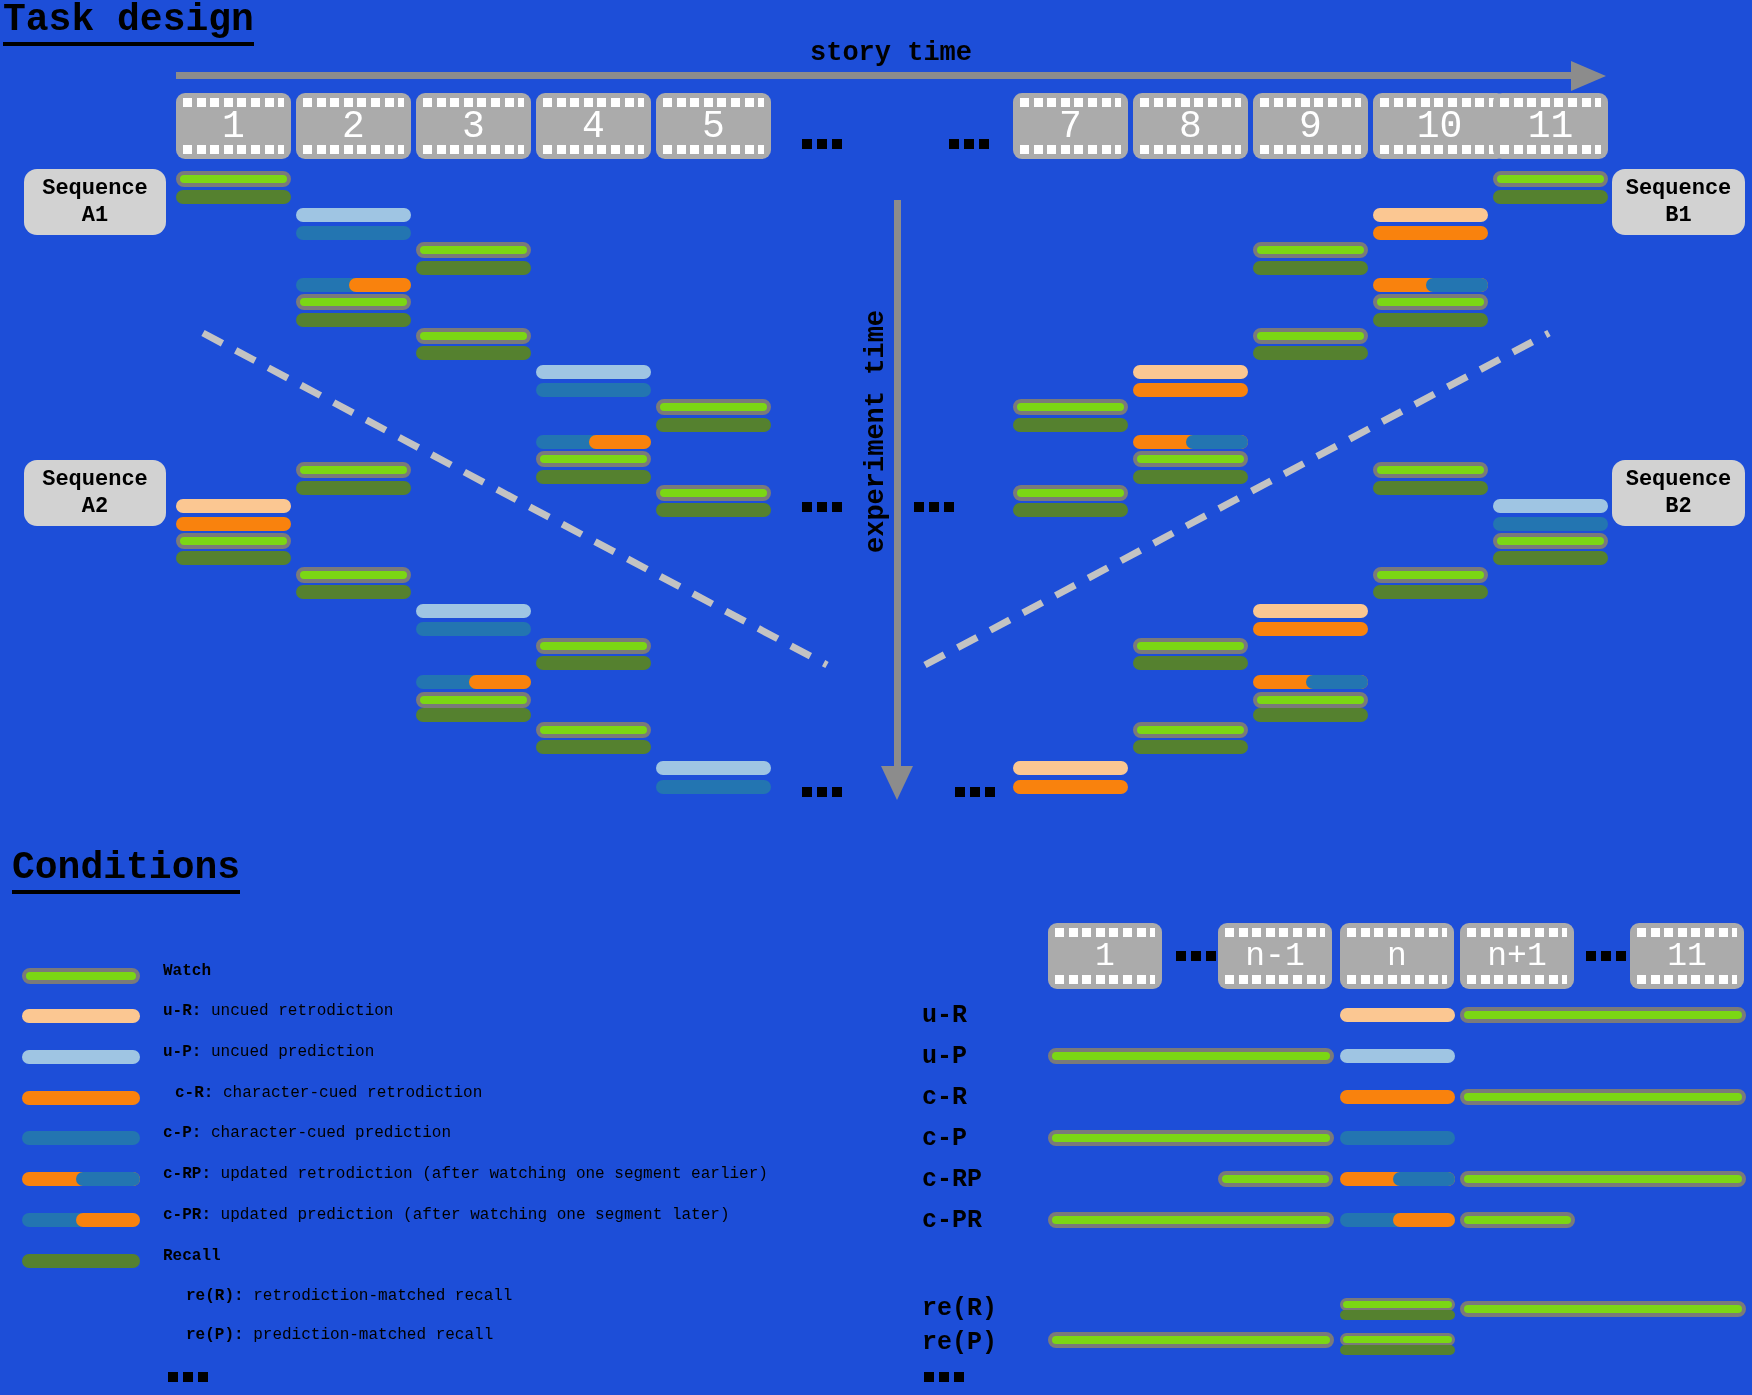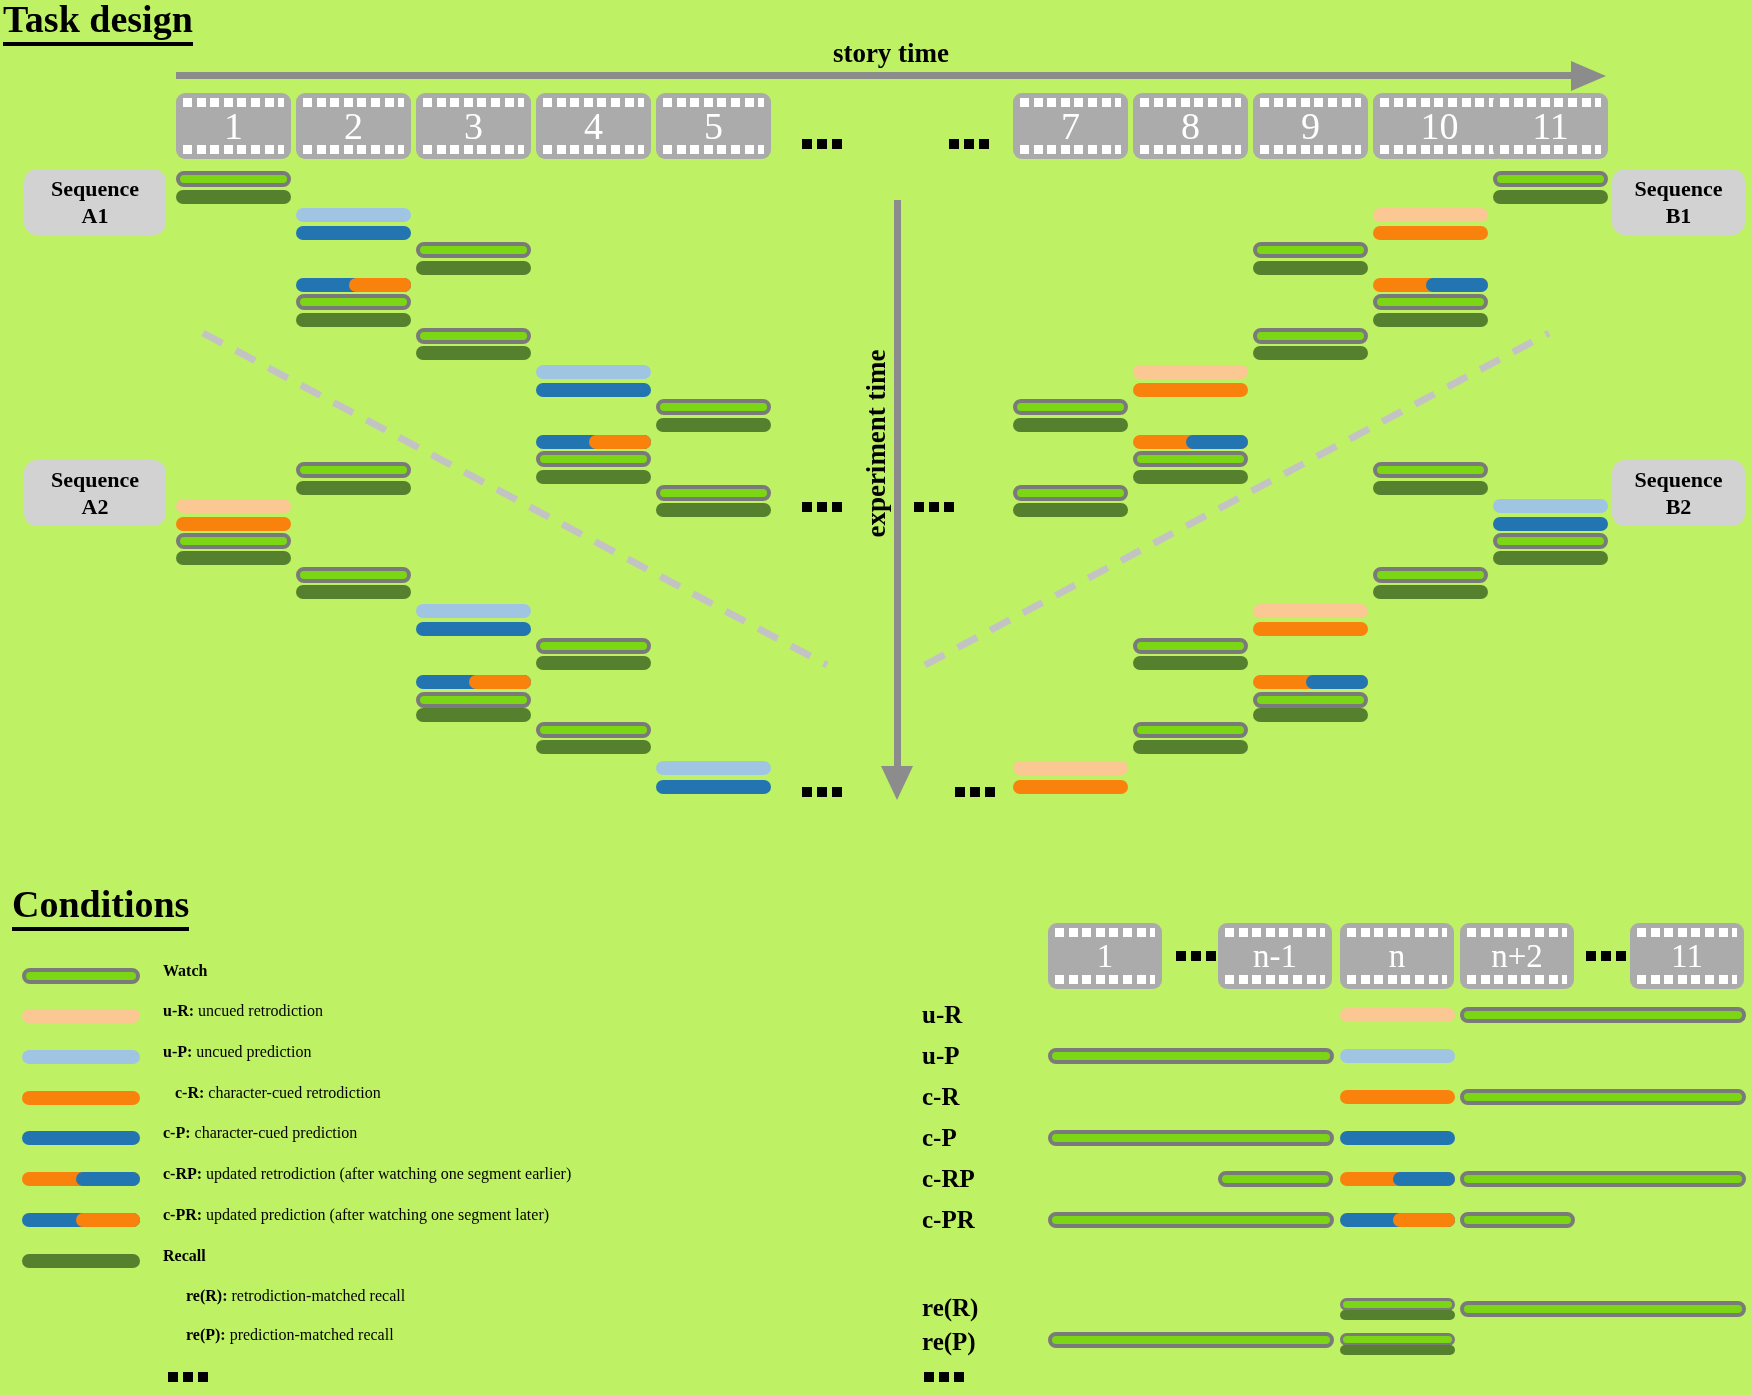--- a/index.html
+++ b/index.html
@@ -1,18 +1,18 @@
 <!DOCTYPE html>
 <html><head>
 <meta charset="utf-8">
 <style>
   html,body{margin:0;padding:0;background:#fff;}
   #canvas{
-    position:relative;width:1752px;height:1395px;background:#bef264;overflow:hidden;
-    font-family:Liberation Serif, serif;color:#000;
+    position:relative;width:1752px;height:1395px;background:#1d4ed8;overflow:hidden;
+    font-family:Liberation Mono, monospace;color:#000;
   }
   .h-title{
     position:absolute;font-weight:bold;font-size:38px;line-height:1.05;
     border-bottom:4px solid #000;padding-bottom:2px;white-space:nowrap;
   }
   .note{
     position:absolute;left:0;top:99px;width:170px;text-align:center;
     font-weight:bold;font-size:21px;line-height:26px;
   }
   .axis-label{position:absolute;font-weight:bold;font-size:27px;white-space:nowrap;}
@@ -56,21 +56,21 @@
   .row-label{position:absolute;font-size:25px;font-weight:bold;white-space:nowrap;}
   #dash-svg{position:absolute;left:0;top:0;}
   #dash-svg line{stroke:var(--dash);stroke-width:7;stroke-dasharray:22 15;}
 </style>
 </head>
 <body>
 
 <div id="canvas" style="--strip: #ABABAB; --seq-box: #D2D2D2; --arrow: #8C8C8C; --dash: #C3C3C3; --watch-fill: #7BD714; --watch-border: #7A7A7A; --recall: #55812F; --u-r: #FBC792; --u-p: #9FC5E3; --c-r: #F9820D; --c-p: #2375B1;">
 
   <div class="h-title" style="left:3px;top:0px;">Task design</div>
-  <div class="h-title" style="left:12px;top:885px;">Conditions</div>
+  <div class="h-title" style="left:12px;top:848px;">Conditions</div>
 
   <div id="story-label" class="axis-label">story time</div>
   <div class="arrow-line" style="left:176px;top:72px;width:1397px;height:7px;"></div>
   <div id="story-head" class="arrow-head"></div>
 
   <div id="exp-label" class="axis-label">experiment time</div>
   <div class="arrow-line" style="left:894px;top:200px;width:7px;height:566px;"></div>
   <div id="exp-head" class="arrow-head"></div>
 
 
@@ -314,21 +314,21 @@
         <div class="num">n-1</div>
       </div>
       <div class="strip small" style="left: 1340px; top: 923px; width: 114px; height: 66px;">
         <div class="holes top"></div>
         <div class="holes bot"></div>
         <div class="num">n</div>
       </div>
       <div class="strip small" style="left: 1460px; top: 923px; width: 114px; height: 66px;">
         <div class="holes top"></div>
         <div class="holes bot"></div>
-        <div class="num">n+2</div>
+        <div class="num">n+1</div>
       </div>
       <div class="strip small" style="left: 1630px; top: 923px; width: 114px; height: 66px;">
         <div class="holes top"></div>
         <div class="holes bot"></div>
         <div class="num">11</div>
       </div>
       <div class="dots" style="left: 1176px; top: 951px;">
         <i></i>
         <i></i>
         <i></i>

